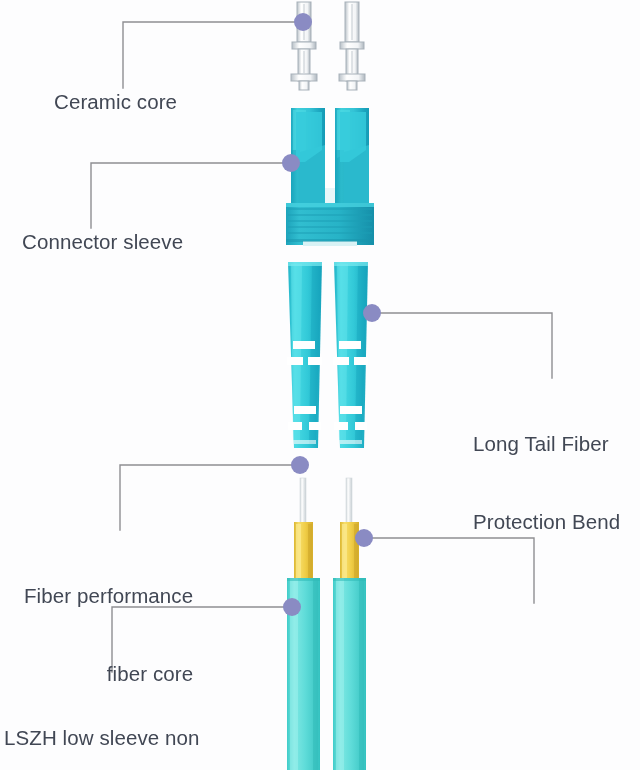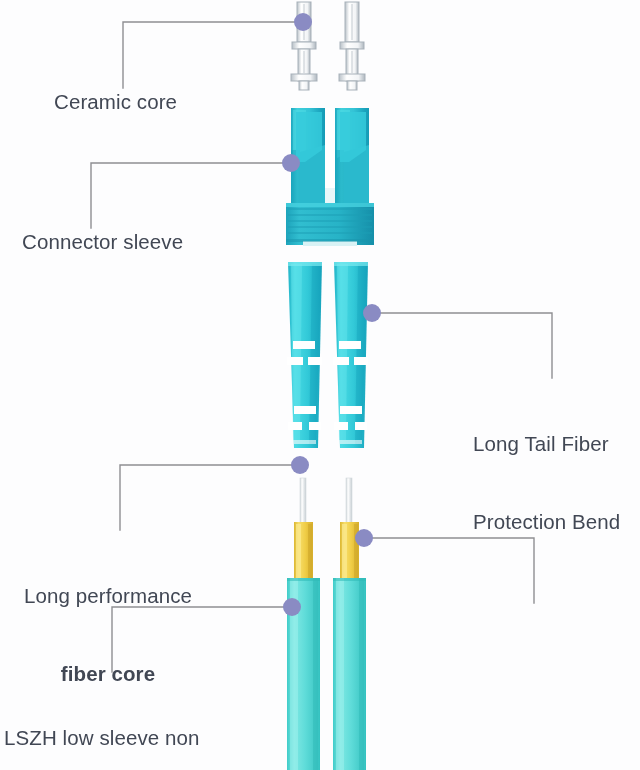--- a/index.html
+++ b/index.html
@@ -214,22 +214,22 @@
   <div class="callout-label lbl-left" style="left:54px; top:89px;">Ceramic core</div>
 
   <div class="callout-label lbl-right" style="left:473px; top:379px;">
     <div>Long Tail Fiber</div>
     <div>Protection Bend</div>
   </div>
 
   <div class="callout-label lbl-left" style="left:22px; top:229px;">Connector sleeve</div>
 
   <div class="callout-label lbl-left" style="left:24px; top:531px;">
-    <div>Long performance</div>
-    <div style="text-align:center;font-weight:bold;">fiber core</div>
+    <div>Fiber performance</div>
+    <div style="text-align:right;">fiber core</div>
   </div>
 
 
   <div class="callout-label lbl-left" style="left:4px; top:673px;">
     <div>LSZH low sleeve non</div>
     
   </div>
 
 </div>
 

